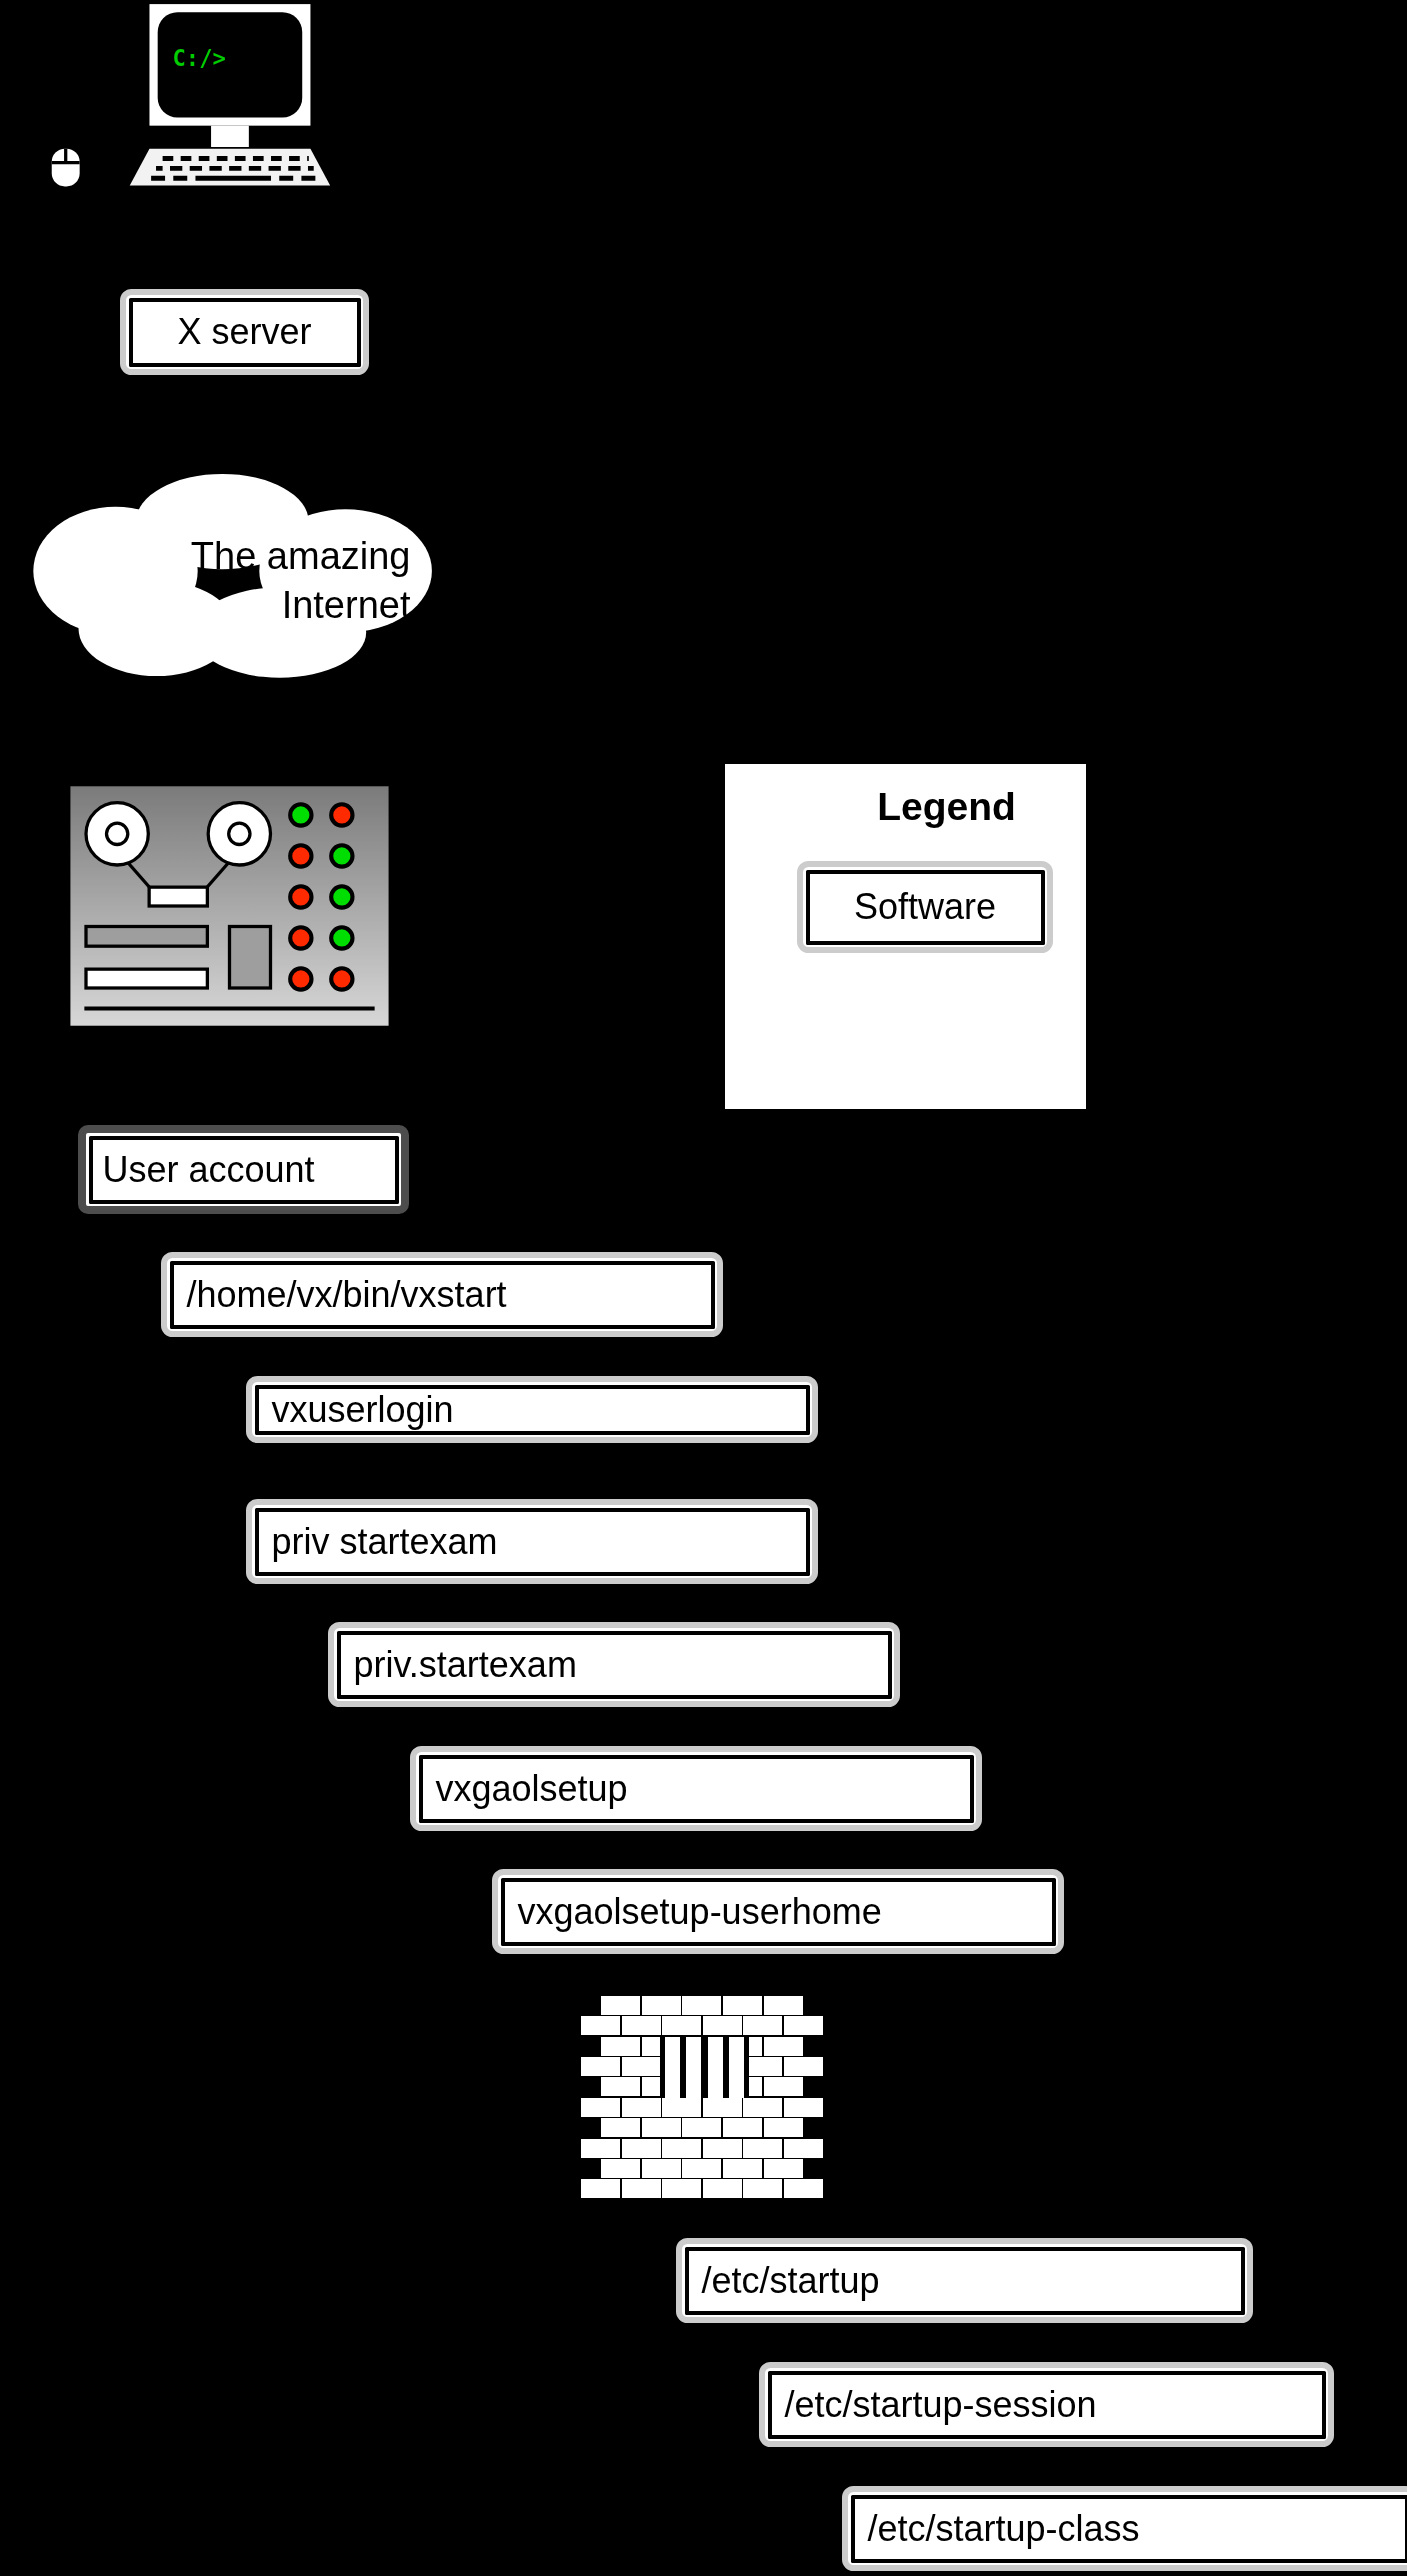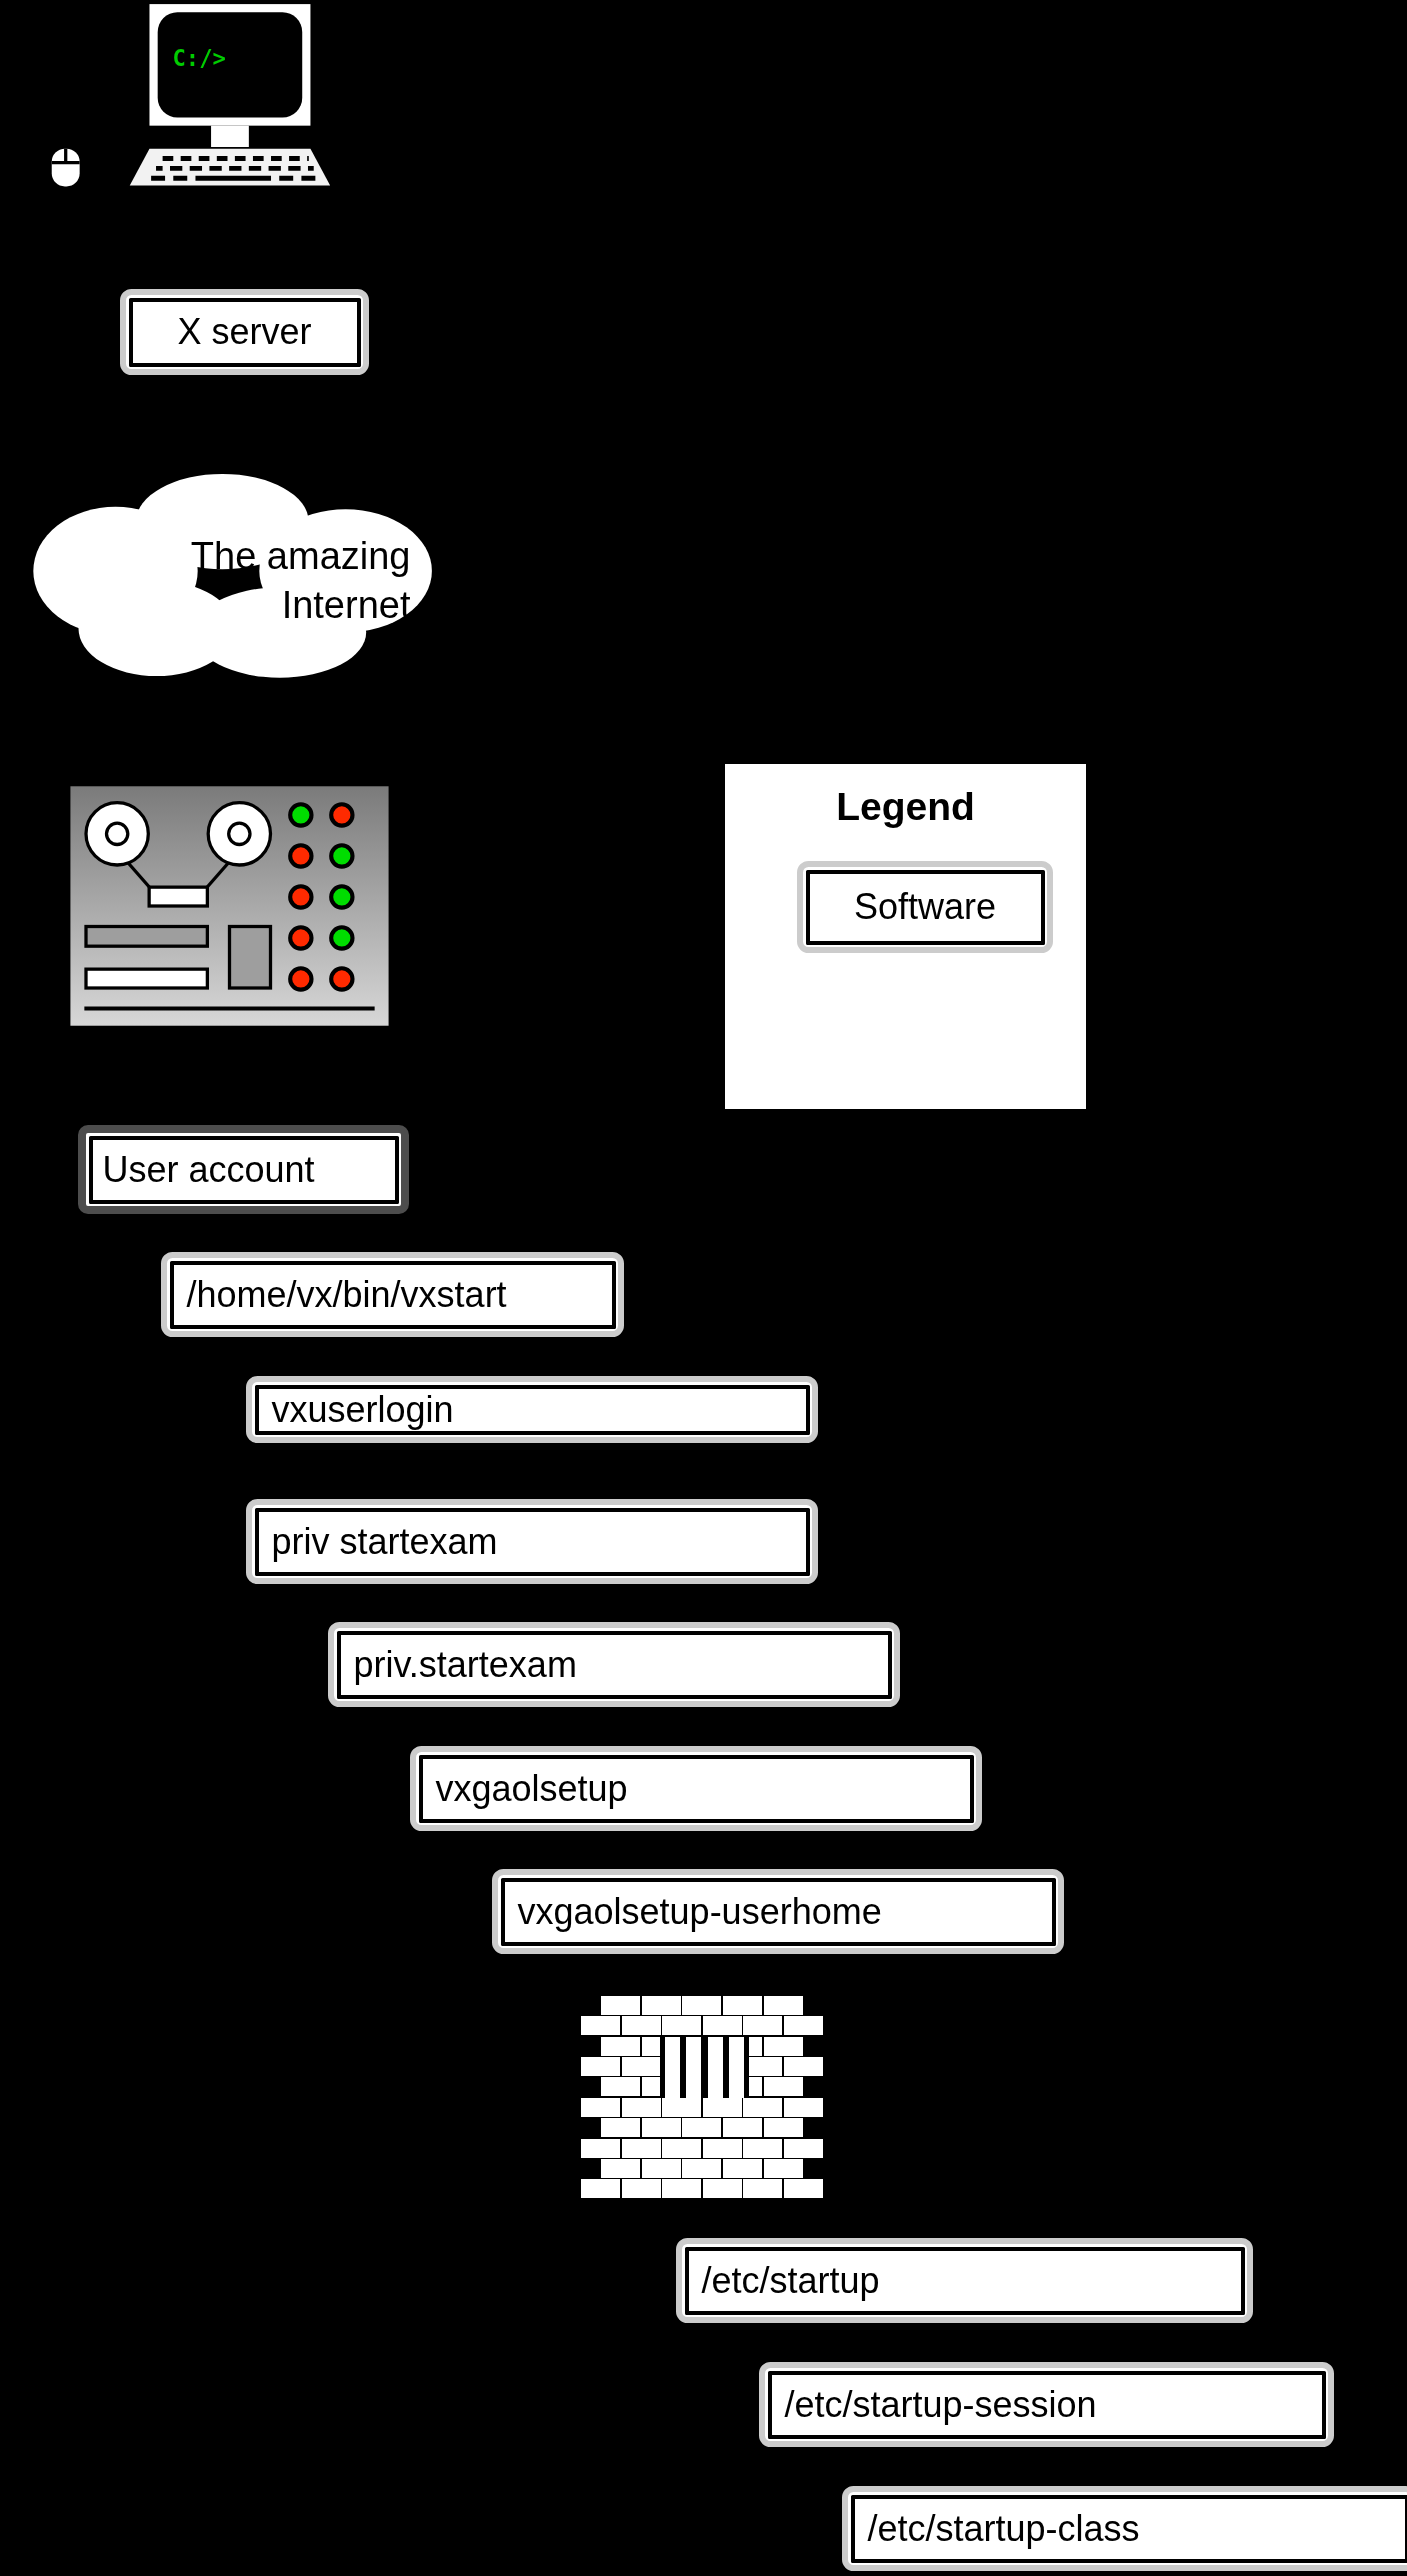--- a/index.html
+++ b/index.html
@@ -19,21 +19,21 @@
     box-sizing:border-box;width:100%;height:100%;background:#fff;
     border:4.1px solid #000;border-radius:1.6px;
     display:flex;align-items:center;justify-content:flex-start;
     font-size:36px;line-height:1;padding:0 13px;white-space:nowrap;
   }
   .userbox{border:8.2px solid #4d4d4d;border-radius:10px;}
   .centered .in{justify-content:center;padding:0;}
   
   .legend-panel{position:absolute;left:725px;top:764px;width:361px;height:345px;background:#fff;}
   .legend-title{position:absolute;left:0;top:21.4px;width:100%;text-align:center;
-    font-size:39px;font-weight:bold;}
+    font-size:39px;font-weight:bold;padding-left:41px;}
   
   .cloud-text{position:absolute;left:20.5px;top:532px;width:390px;text-align:right;
     font-size:38px;line-height:49px;}
   
   .wall{position:absolute;left:581px;top:1996px;width:243px;height:204px;background:#000;}
   .brick{position:absolute;width:39px;height:19px;background:#fff;}
   .jail-window{position:absolute;left:79px;top:41px;width:89px;height:61px;background:#000;z-index:1;}
   .jail-bar{position:absolute;top:0;width:15px;height:100%;background:#fff;}
 </style>
 </head>
@@ -106,21 +106,21 @@
   <div class="legend-title">Legend</div>
   <div class="nodebox centered" style="left:56px;top:97px;width:256px;height:92px;">
     <div class="in">Software</div>
   </div>
 </div>
 
 <div class="nodebox userbox" style="left:62px;top:1125px;width:331px;height:89px;">
   <div class="in" style="padding:0 10px;">User account</div>
 </div>
 
-<div class="nodebox" style="left:145px;top:1252px;width:463px;height:85px;">
+<div class="nodebox" style="left:145px;top:1252px;width:562px;height:85px;">
   <div class="in">/home/vx/bin/vxstart</div>
 </div>
 
 <div class="nodebox" style="left:230px;top:1376px;width:572px;height:67px;">
   <div class="in">vxuserlogin</div>
 </div>
 
 <div class="nodebox" style="left:230px;top:1499px;width:572px;height:85px;">
   <div class="in">priv startexam</div>
 </div>

